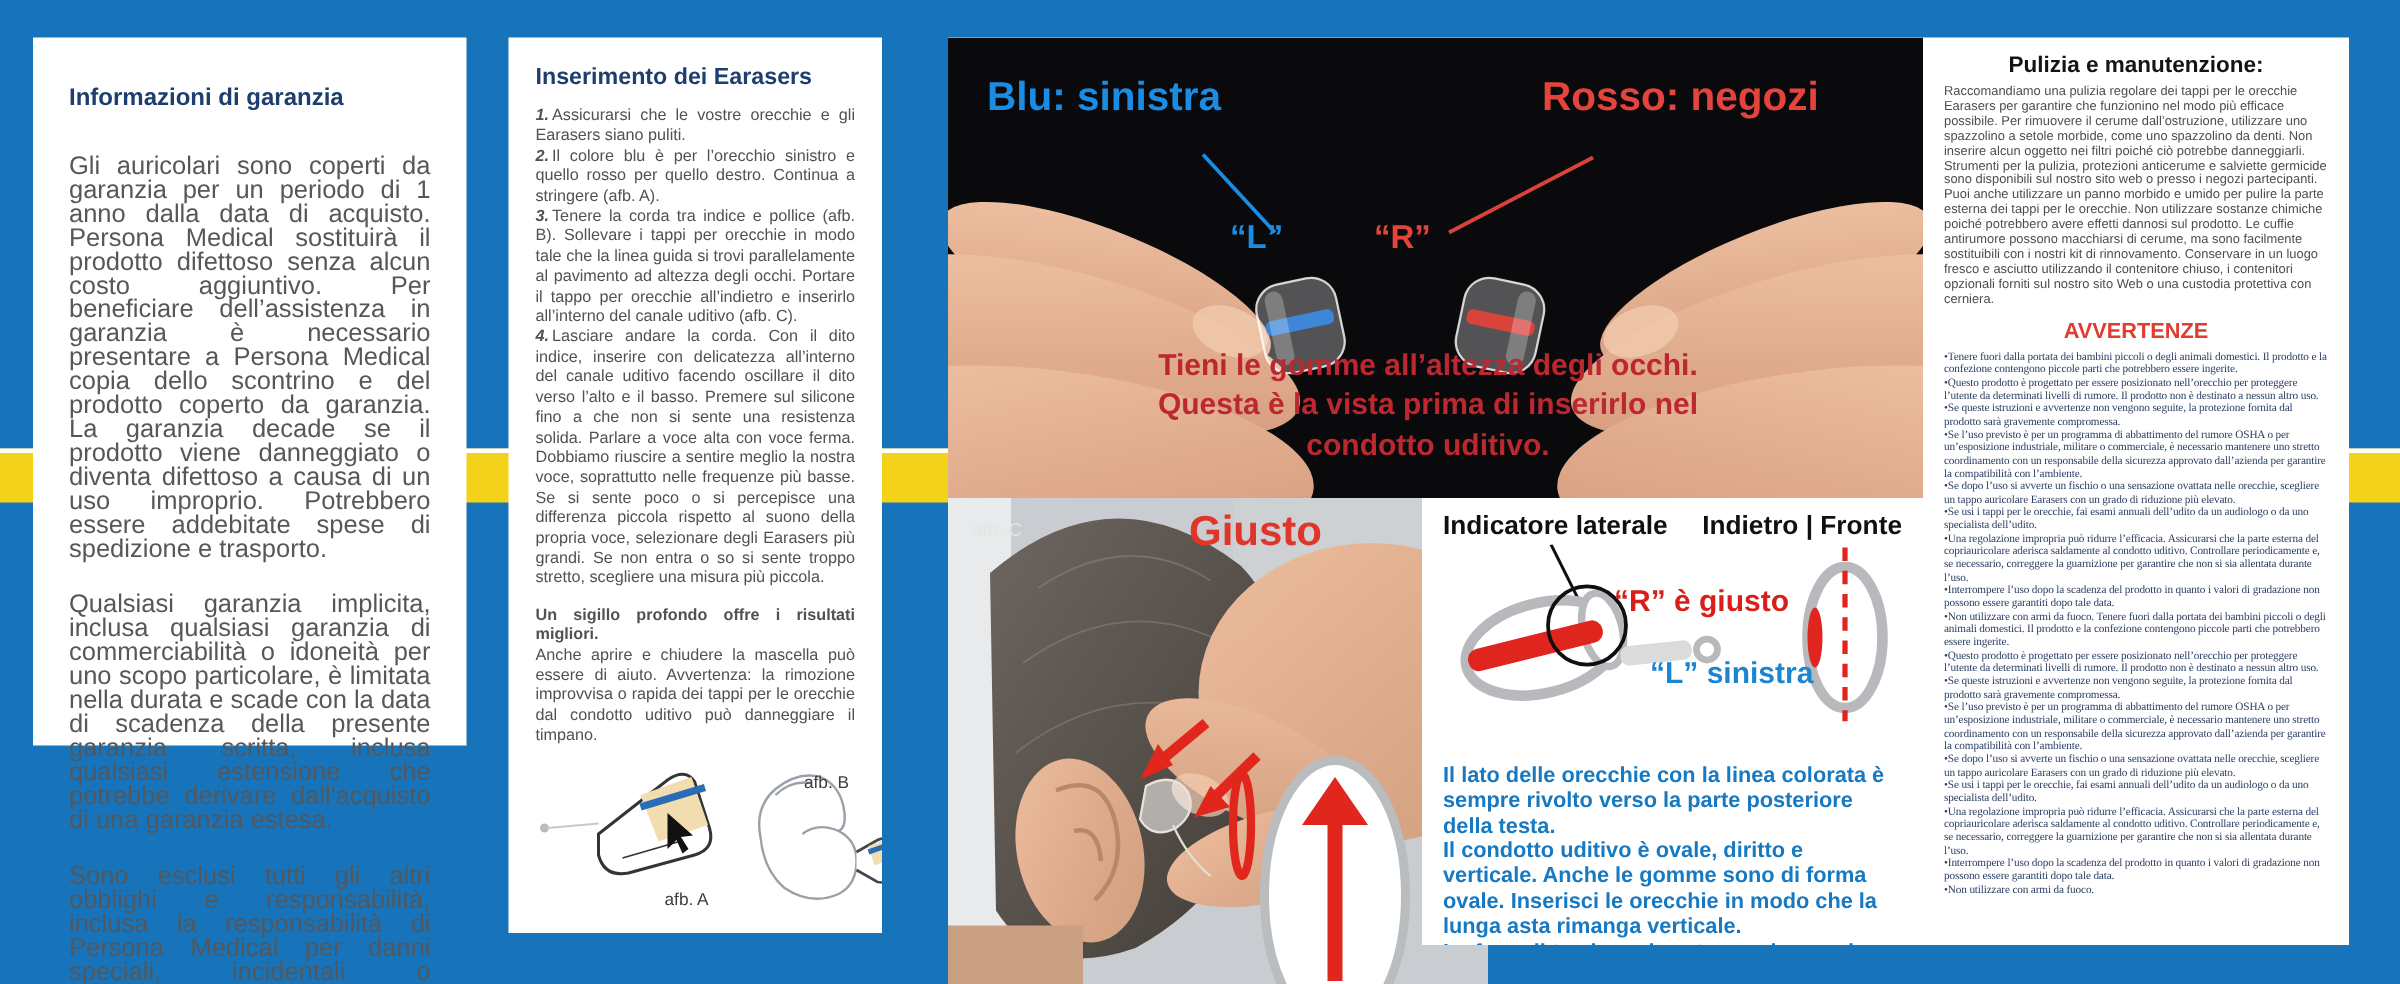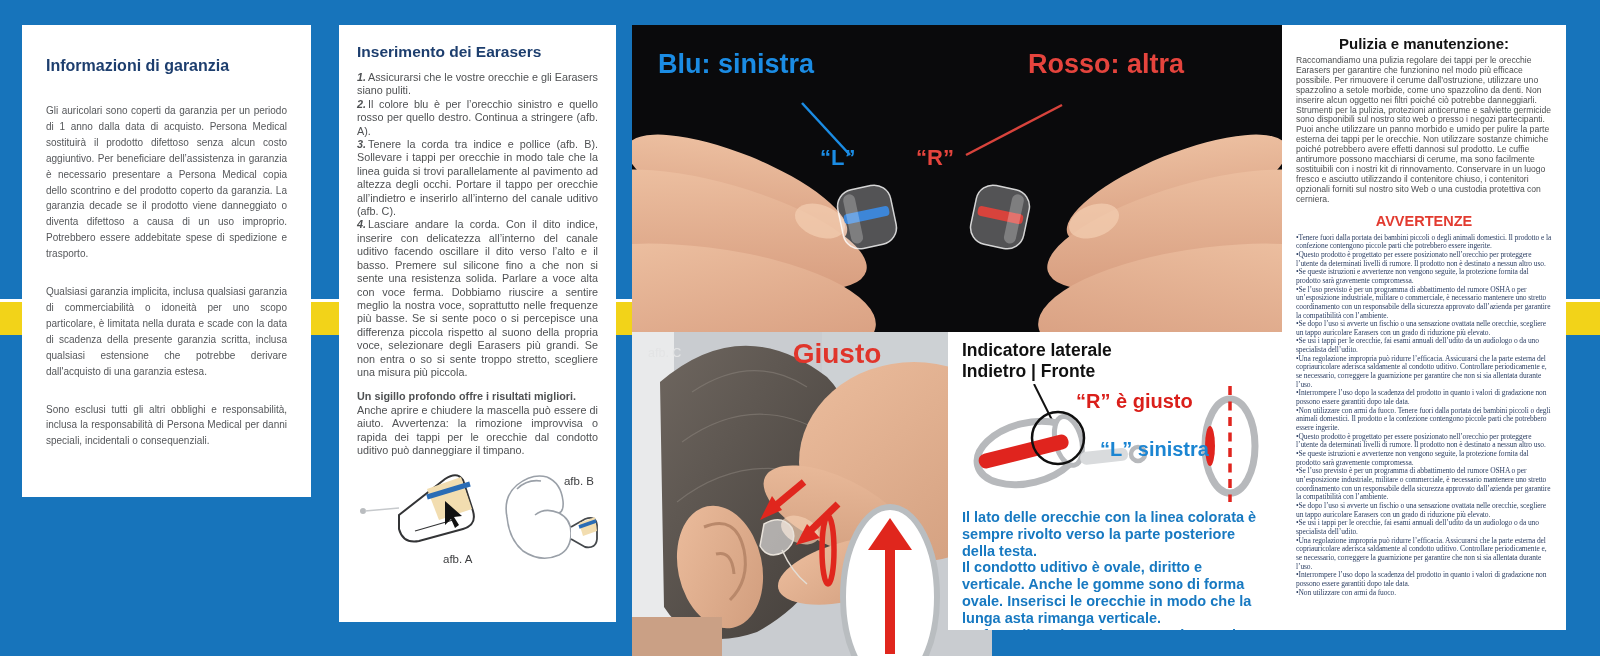--- a/index.html
+++ b/index.html
@@ -5,25 +5,25 @@
   html,body{margin:0;padding:0;background:#0e5a96;}
   .page{position:relative;width:1600px;height:656px;background:#1774bb;overflow:hidden;
         font-family:"Liberation Sans", sans-serif;}
   .yellow-stripe{position:absolute;left:0;top:299px;width:100%;height:33px;background:#f2d319;
         border-top:3px solid #ffffff;}
   .panel{position:absolute;background:#ffffff;box-sizing:border-box;}
 
   
   #warranty{left:22px;top:25px;width:289px;height:472px;padding:20px 24px;}
   #warranty h2{margin:12px 0 28px;font-size:16px;color:#1d3e6e;font-weight:bold;}
-  #warranty p{margin:0 0 22px;font-size:10px;line-height:15.9px;color:#55575a;
+  #warranty p{margin:0 0 22px;font-size:17px;line-height:15.9px;color:#55575a;
         text-align:justify;}
 
   
-  #insertion{left:339px;top:25px;width:277px;height:597px;padding:14px 18px;overflow:hidden;}
+  #insertion{left:339px;top:25px;width:249px;height:597px;padding:14px 18px;overflow:hidden;}
   #insertion h2{margin:4px 0 10px;font-size:15.5px;color:#1d3e6e;font-weight:bold;}
   #insertion p{margin:0;font-size:10.8px;line-height:13.4px;color:#4f5153;text-align:justify;}
   #insertion .num{font-weight:bold;font-style:italic;padding-right:2px;}
   #insertion .bold-head{font-weight:bold;margin-top:11px;}
   .figures{position:relative;height:98px;margin-top:10px;}
   .figures .fig-label{position:absolute;font-size:11.5px;color:#3c3d3f;}
   .fig-a-label{left:86px;bottom:0px;}
   .fig-b-label{right:4px;top:8px;}
 
   
@@ -41,21 +41,21 @@
   #photo-ear{position:absolute;left:632px;top:332px;width:316px;height:324px;background:#c9ccd0;
         overflow:hidden;padding-left:44px;}
   #photo-ear svg{position:absolute;left:0;top:0;}
   .fig-c-label{position:absolute;left:16px;top:14px;font-size:12.5px;color:#e3e4e5;}
   .giusto-label{position:absolute;left:140px;top:6px;width:130px;text-align:center;
         font-size:28px;font-weight:bold;color:#e0352b;}
 
   
   #indicator{left:948px;top:332px;width:334px;height:298px;padding:8px 14px;overflow:hidden;}
   .ind-head{display:flex;justify-content:space-between;font-size:17.5px;font-weight:bold;
-        color:#101010;flex-direction:column;}
+        color:#101010;}
   #indicator svg{display:block;margin-top:2px;}
   .r-lab{position:absolute;left:128px;top:58px;font-size:20px;font-weight:bold;color:#da1f1a;}
   .l-lab{position:absolute;left:128px;top:106px;font-size:20px;font-weight:bold;color:#1b85d2;margin-left:24px;}
   .ind-text{position:absolute;left:14px;right:14px;top:158px;margin-top:19px;}
   .ind-text p{margin:0;font-size:14.5px;line-height:16.8px;font-weight:bold;color:#1779c1;}
 
   
   #cleaning{left:1282px;top:25px;width:284px;height:605px;padding:8px 14px;overflow:hidden;}
   #cleaning h2{margin:2px 0 4px;font-size:15px;font-weight:bold;color:#141414;text-align:center;}
   #cleaning .body{margin:0 0 8px;font-size:8.6px;line-height:9.9px;color:#4b4d4f;}
@@ -150,23 +150,24 @@
 
       <g transform="translate(368,192) rotate(12)">
         <rect x="-27" y="-30" width="54" height="60" rx="17" fill="rgba(255,255,255,0.30)" stroke="rgba(255,255,255,0.8)" stroke-width="1.5"></rect>
         <rect x="-23" y="-7" width="46" height="10" rx="4" fill="#d8433c"></rect>
         <rect x="8" y="-26" width="12" height="50" rx="6" fill="rgba(255,255,255,0.25)"></rect>
       </g>
       <line x1="170" y1="78" x2="218" y2="130" stroke="#1b8ce4" stroke-width="2.5"></line>
       <line x1="430" y1="80" x2="334" y2="130" stroke="#d8433c" stroke-width="2.5"></line>
     </svg>
     <div class="blu-label">Blu: sinistra</div>
-    <div class="rosso-label">Rosso: altra</div>
+    <div class="rosso-label">Rosso: negozi</div>
     <div class="l-label">“L”</div>
     <div class="r-label">“R”</div>
+    <div class="top-caption">Tieni le gomme all’altezza degli occhi.   Questa è la vista prima di inserirlo nel condotto uditivo.</div>
   </div>
 
   <div id="photo-ear">
     <svg width="316" height="324" viewBox="0 0 316 324">
       <defs>
         <linearGradient id="hairg" x1="0" y1="0" x2="1" y2="1">
           <stop offset="0" stop-color="#6e665f"></stop>
             <stop offset="1" stop-color="#413c38"></stop>
         </linearGradient>
         <linearGradient id="skinE" x1="0" y1="0" x2="1" y2="1">

